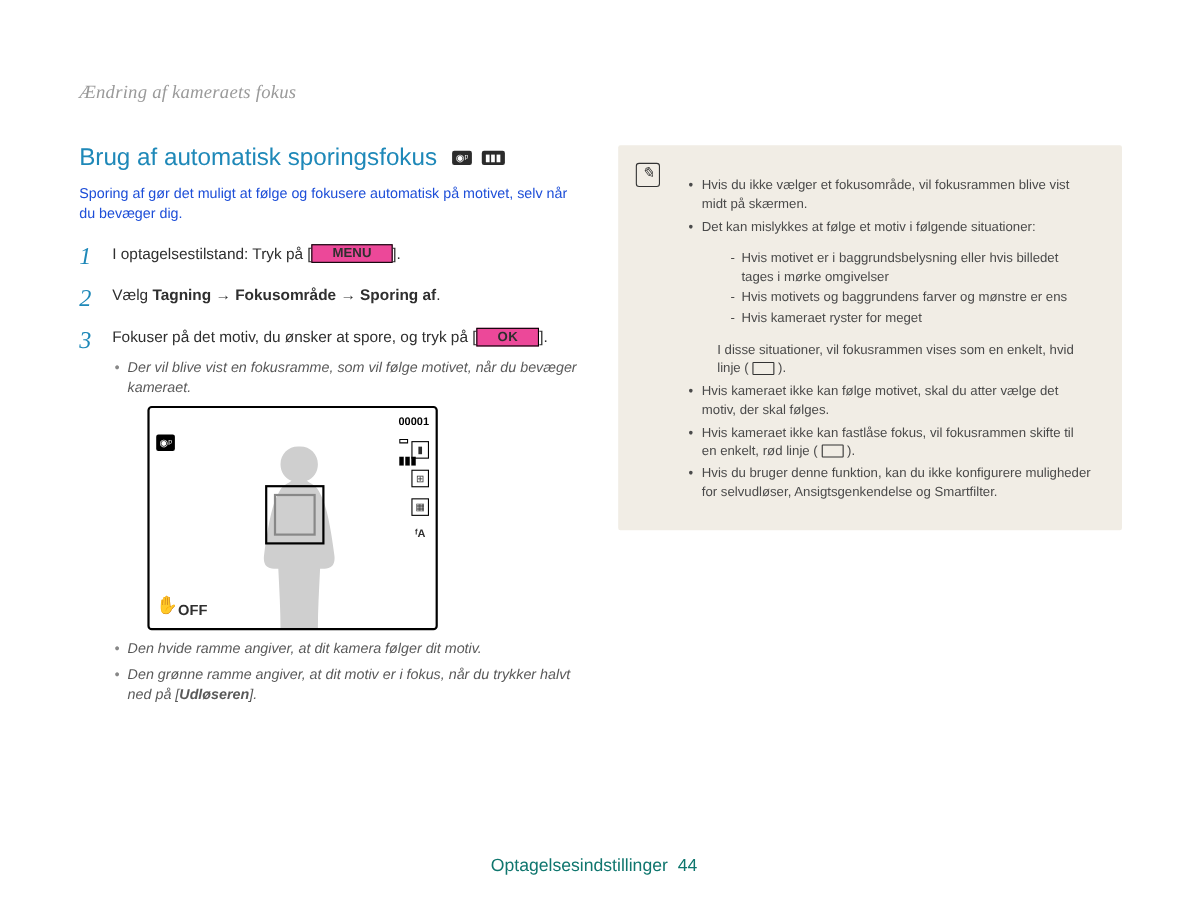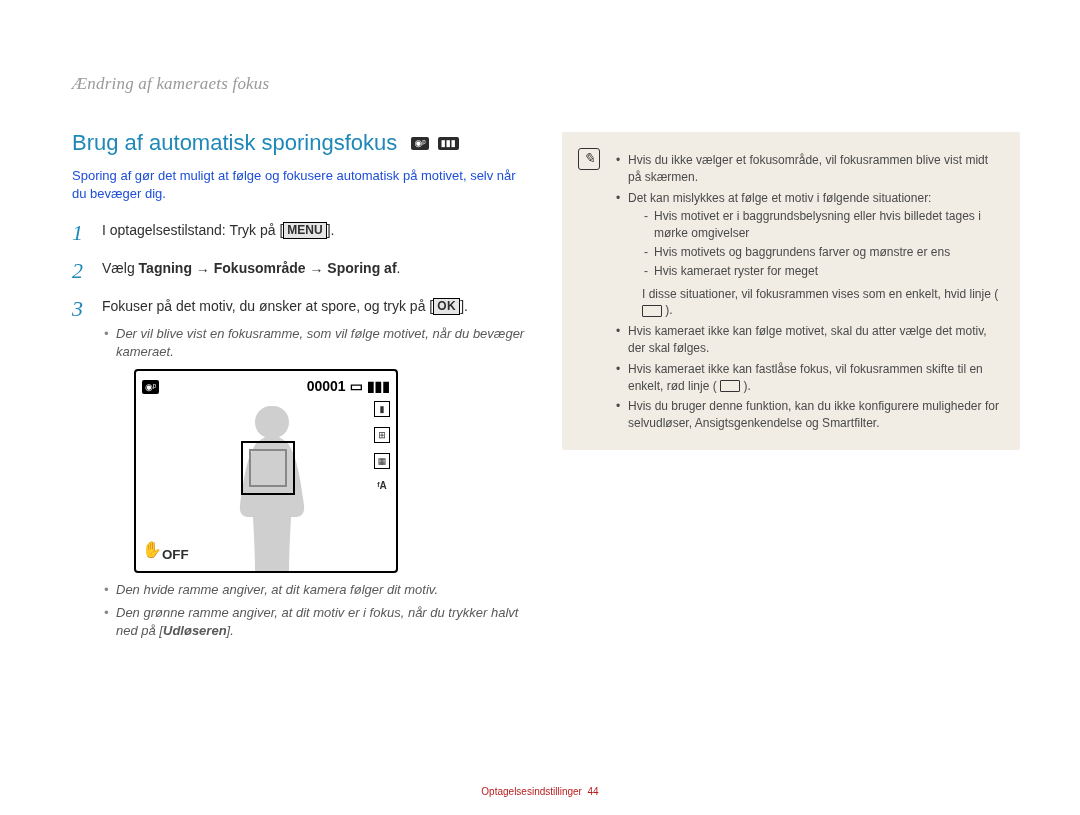--- a/index.html
+++ b/index.html
@@ -50,40 +50,40 @@
     font-size: 22px;
     color: #1e88b8;
     width: 18px;
     flex-shrink: 0;
     line-height: 1.1;
   }
   .step-body { flex: 1; color: #2f2f2f; font-size: 14px; }
   .btn-label {
     display: inline-block;
     border: 1px solid #000;
-    padding: 0 3px;
+    padding: 0 18px;
     font-weight: bold;
     font-size: 12px;
     line-height: 15px;
-    background: #e5e5e5;
+    background: #ec4899;
     vertical-align: 1px;
   }
   .btn-ok { letter-spacing: 0.5px; }
   ul.sub { list-style: none; padding: 0 0 0 14px; margin: 8px 0 0 0; }
   ul.sub > li { position: relative; color: #595959; font-size: 13px; margin: 4px 0; font-style: italic; }
   ul.sub > li::before { content: "•"; position: absolute; left: -12px; color: #888; }
   .bold { font-weight: bold; }
   .figure {
     width: 260px; height: 200px;
     border: 2px solid #000; border-radius: 4px;
     margin: 8px 0 8px 32px; position: relative; background: #fff; overflow: hidden;
   }
   .fig-topbar { position: absolute; top: 6px; left: 6px; right: 6px; display: flex; justify-content: space-between; align-items: center; }
   .fig-topleft { background:#000; color:#fff; font-size:9px; padding:1px 3px; border-radius:2px; }
-  .fig-topright { color:#000; font-weight:bold; font-size:14px; display:flex; gap:4px; align-items:flex-start; }
+  .fig-topright { color:#000; font-weight:bold; font-size:10px; display:flex; gap:4px; align-items:flex-start;flex-direction:column; }
   .fig-side { position:absolute; top:30px; right:6px; display:flex; flex-direction:column; gap:10px; align-items:center; }
   .fig-side .pip { width:14px; height:14px; border:1.5px solid #000; font-size:9px; display:flex; align-items:center; justify-content:center; }
   .fig-side .txt { font-size:10px; font-weight:bold; }
   .fig-bl { position:absolute; bottom:6px; left:6px; font-size:16px; font-weight:bold; }
   .fig-person { position:absolute; left:80px; bottom:0; width:110px; height:170px; }
   .fig-person svg { width:100%; height:100%; }
   .fig-focus { position:absolute; left:105px; top:70px; width:50px; height:50px; border:2px solid #000; }
   .fig-focus::before { content:""; position:absolute; inset:6px; border:2px solid #888; }
   
   .note {
@@ -94,29 +94,29 @@
     gap: 14px;
     color: #4a4a4a;
     font-size: 12px;
     margin-top: 60px;
   }
   .note-icon {
     width: 20px; height: 20px; border:1.5px solid #333; border-radius:3px;
     display:flex; align-items:center; justify-content:center; flex-shrink:0;
     font-style: italic; font-family: "Times New Roman", serif; font-size: 14px; color:#333;
   }
-  .note ul { list-style:none; padding:0; margin:2px; }
+  .note ul { list-style:none; padding:0; margin:12px; }
   .note ul.top > li { position:relative; padding-left:12px; margin:4px 0; }
   .note ul.top > li::before { content:"•"; position:absolute; left:0; }
   .note ul.dash { padding-left: 14px; }
   .note ul.dash > li { position:relative; padding-left:10px; margin:2px 0; }
   .note ul.dash > li::before { content:"-"; position:absolute; left:0; }
   .note-summary { margin: 6px 0 0 14px; }
   .sq { display:inline-block; width:18px; height:10px; border:1.5px solid #333; vertical-align:middle; border-radius:1px; }
-  .footer { position: absolute; bottom: 16px; width: 1080px; text-align: center; color: #b91c1c; font-size: 10px; }
+  .footer { position: absolute; bottom: 16px; width: 1080px; text-align: center; color: #0f766e; font-size: 16px; }
 </style>
 </head>
 <body>
 
 <div class="page">
   <div class="col">
     <div class="crumb">Ændring af kameraets fokus</div>
 
     <h1>
       <span>Brug af automatisk sporingsfokus</span>

